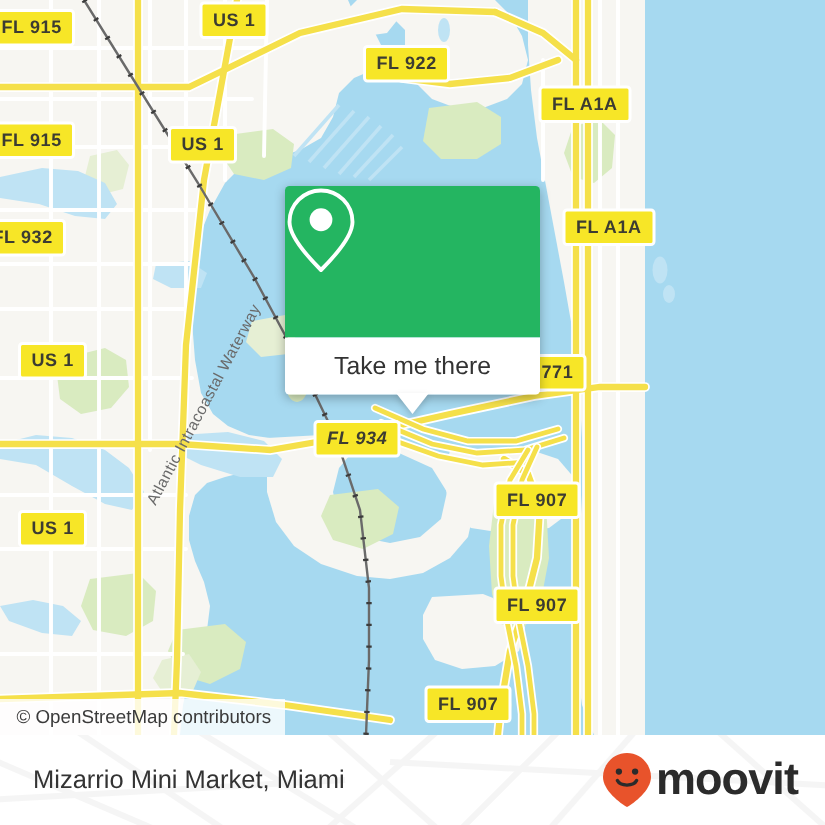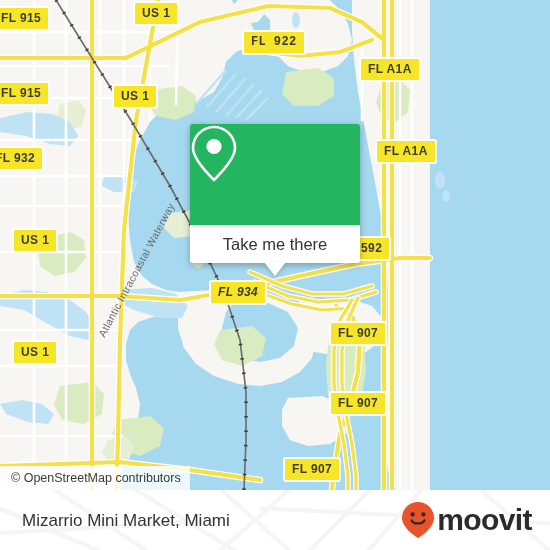--- a/index.html
+++ b/index.html
@@ -332,28 +332,28 @@
         <ellipse cx="198" cy="258" rx="7" ry="10" fill="#d9ebc0"></ellipse>
         <ellipse cx="336" cy="470" rx="5" ry="10" fill="#d9ebc0"></ellipse>
       </g>
     </svg>
 
     <div class="waterway-label" style="left:101px; top:330px;">Atlantic Intracoastal Waterway</div>
 
     <div id="shields">
         <div class="shield" style="left: -8px; top: 6px;">FL 915</div>
         <div class="shield" style="left: 133px; top: 1px;">US 1</div>
-        <div class="shield" style="left: 242px; top: 30px; font-family: Liberation Mono, monospace;">FL 922</div>
+        <div class="shield" style="left: 242px; top: 30px;">FL 922</div>
         <div class="shield" style="left: 359px; top: 57px;">FL A1A</div>
         <div class="shield" style="left: -8px; top: 81px;">FL 915</div>
         <div class="shield" style="left: 112px; top: 84px;">US 1</div>
         <div class="shield" style="left: 375px; top: 139px;">FL A1A</div>
         <div class="shield" style="left: -14px; top: 146px;">FL 932</div>
         <div class="shield" style="left: 12px; top: 228px;">US 1</div>
-        <div class="shield" style="left: 352px; top: 236px;">592</div>
+        <div class="shield" style="left: 352px; top: 236px;">771</div>
         <div class="shield" style="left: 209px; top: 280px; font-style: italic;">FL 934</div>
         <div class="shield" style="left: 12px; top: 340px;">US 1</div>
         <div class="shield" style="left: 329px; top: 321px;">FL 907</div>
         <div class="shield" style="left: 329px; top: 391px;">FL 907</div>
         <div class="shield" style="left: 283px; top: 457px;">FL 907</div>
       </div>
 
     <div id="osm-attribution">© OpenStreetMap contributors</div>
 
     <div id="callout">

